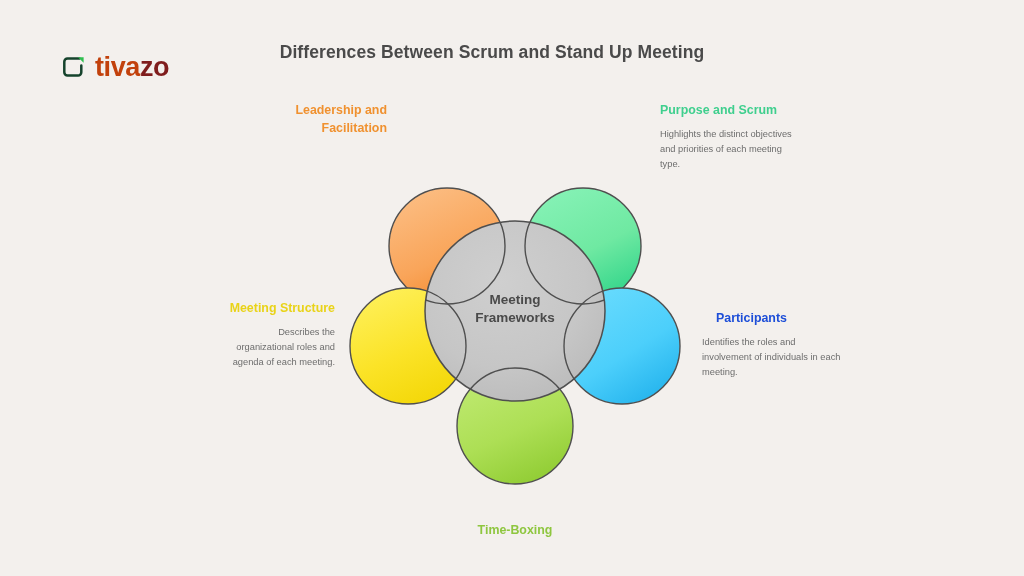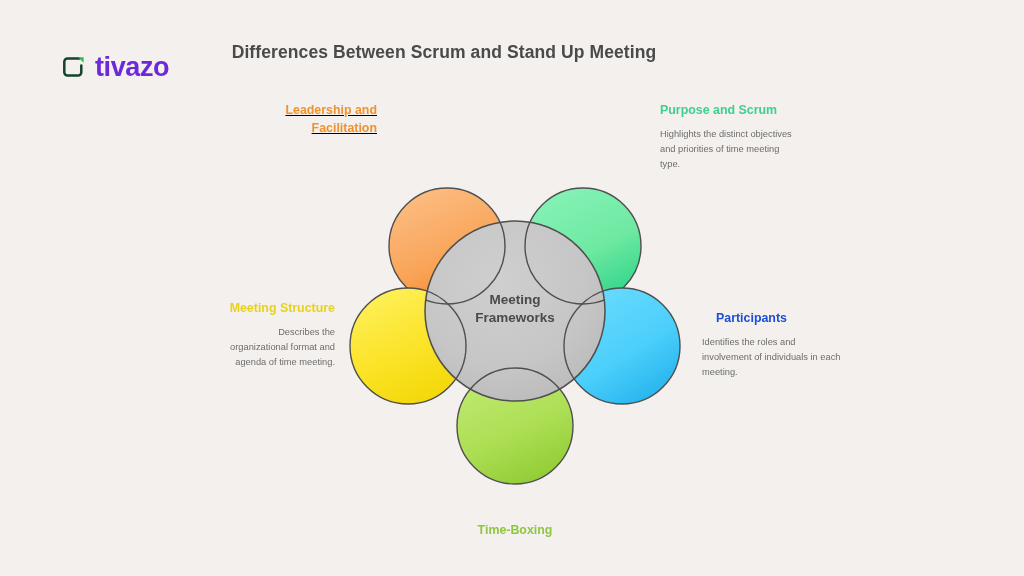--- a/index.html
+++ b/index.html
@@ -26,34 +26,35 @@
     gap: 7px;
   }
   #brand-logo .mark { width: 30px; height: 30px; display: block; }
   #brand-logo .wordmark {
     font-size: 27px;
     font-weight: 700;
     letter-spacing: -0.4px;
     line-height: 1;
     white-space: nowrap;
   }
-  #brand-logo .wordmark .dark { color: #6d28d9; }
-  #brand-logo .wordmark .green { color: #6d28d9; }
+  #brand-logo .wordmark .dark { color: #c2410c; }
+  #brand-logo .wordmark .green { color: #7f1d1d; }
 
   
   #page-title {
     position: absolute;
     top: 42px;
     left: 0;
     width: 888px;
     text-align: center;
     font-size: 17.5px;
     font-weight: 700;
     color: #4a4a4a;
     letter-spacing: 0.1px;
+    padding-left: 48px;
   }
 
   
   #diagram {
     position: absolute;
     left: 330px;
     top: 136px;
     width: 370px;
     height: 350px;
   }
@@ -76,23 +77,22 @@
   }
   .callout .c-body {
     font-size: 9.3px;
     font-weight: 400;
     line-height: 1.62;
     color: #6d6d6d;
     margin: 0;
   }
 
   #callout-leadership {
-    left: 244px; top: 102px; width: 133px;
+    left: 254px; top: 102px; width: 133px;
     text-align: right;
-    text-decoration: underline;
   }
   #callout-leadership .c-title { color: #f0912f; }
 
   #callout-purpose {
     left: 660px; top: 102px; width: 142px;
     text-align: left;
   }
   #callout-purpose .c-title { color: #3fcf8e; }
 
   #callout-participants {
@@ -197,28 +197,28 @@
     <text class="center-label" x="185" y="186" text-anchor="middle">Frameworks</text>
   </svg>
 </div>
 
 <div class="callout" id="callout-leadership">
   <p class="c-title">Leadership and Facilitation</p>
 </div>
 
 <div class="callout" id="callout-purpose">
   <p class="c-title">Purpose and Scrum</p>
-  <p class="c-body">Highlights the distinct objectives and priorities of time meeting type.</p>
+  <p class="c-body">Highlights the distinct objectives and priorities of each meeting type.</p>
 </div>
 
 <div class="callout" id="callout-participants">
   <p class="c-title">Participants</p>
   <p class="c-body">Identifies the roles and involvement of individuals in each meeting.</p>
 </div>
 
 <div class="callout" id="callout-timeboxing">
   <p class="c-title">Time-Boxing</p>
 </div>
 
 <div class="callout" id="callout-structure">
   <p class="c-title">Meeting Structure</p>
-  <p class="c-body">Describes the organizational format and agenda of time meeting.</p>
+  <p class="c-body">Describes the organizational roles and agenda of each meeting.</p>
 </div>
 
 </body></html>

